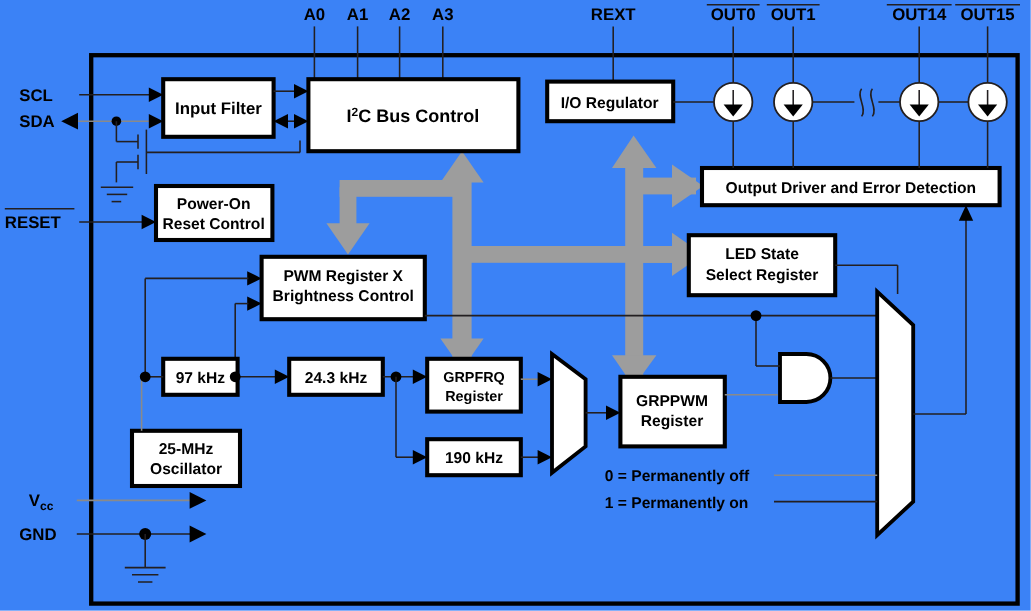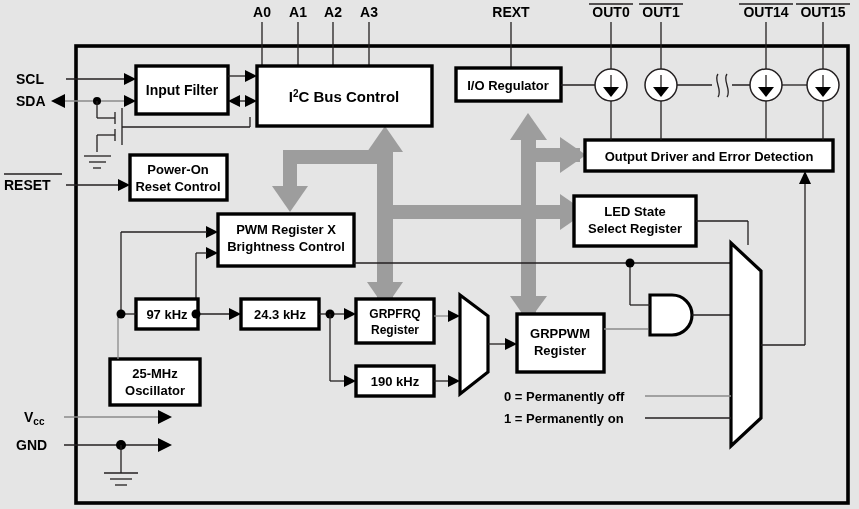--- a/index.html
+++ b/index.html
@@ -8,21 +8,21 @@
     padding: 0;
     background: #ffffff;
   }
   body {
     font-family: "Liberation Sans", sans-serif;
   }
   #stage {
     position: relative;
     width: 859px;
     height: 509px;
-    background: #e5e5e5;
+    background: #3b82f6;
     overflow: hidden;
   }
   #stage svg {
     position: absolute;
     left: 0;
     top: 0;
   }
   .blk-text {
     font-family: "Liberation Sans", sans-serif;
     font-weight: bold;

